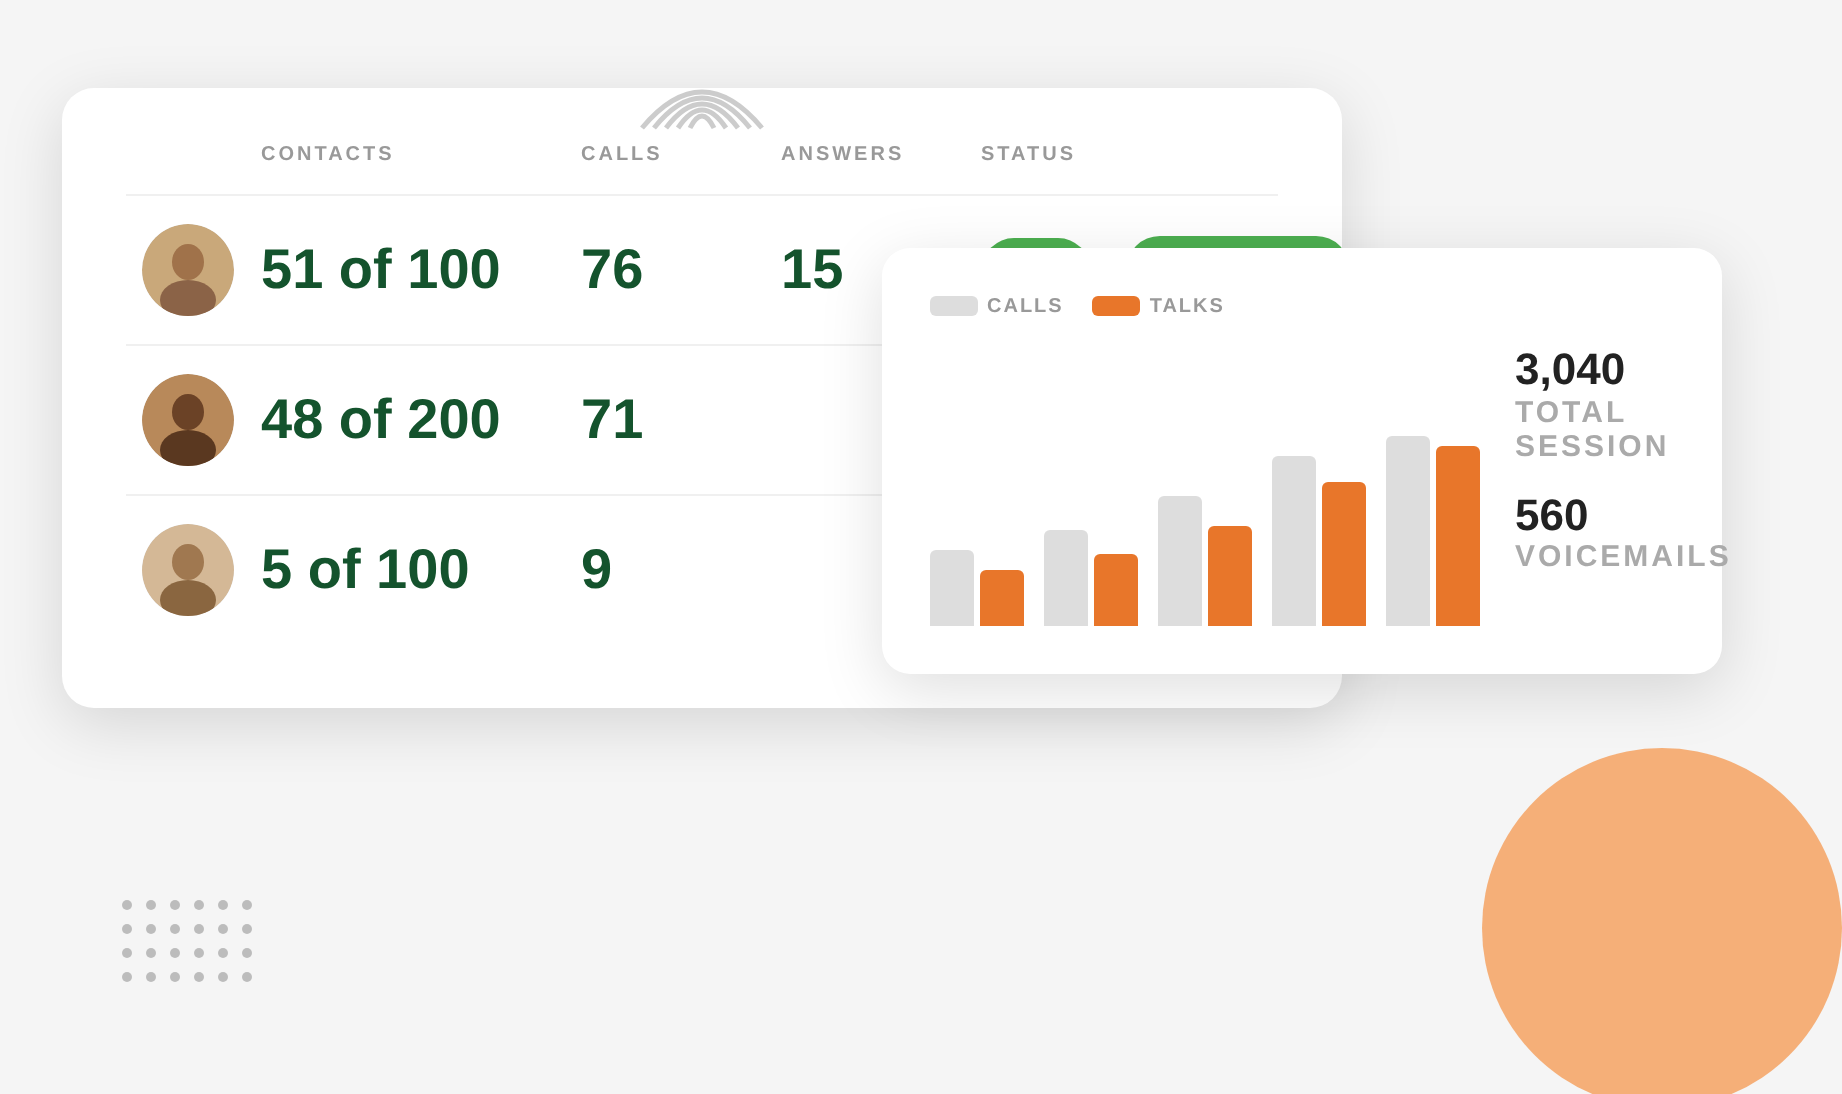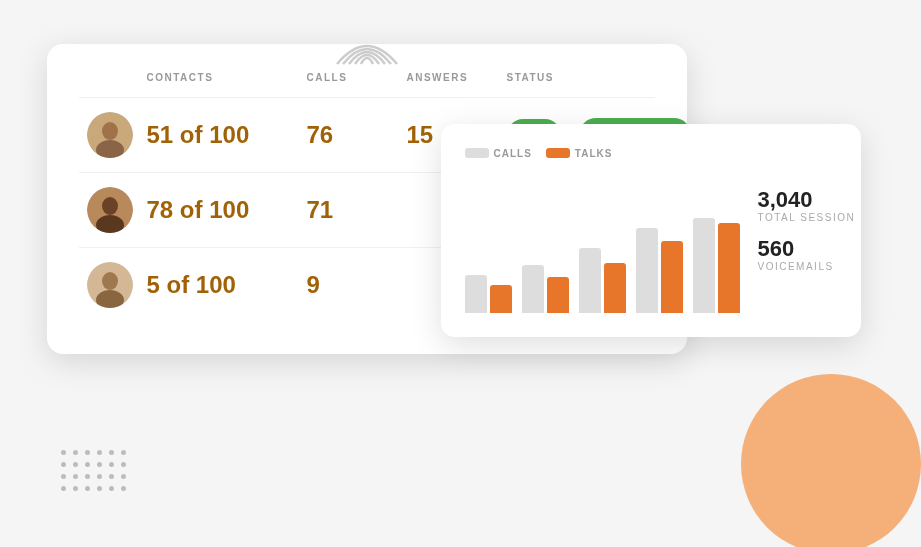--- a/index.html
+++ b/index.html
@@ -30,21 +30,21 @@
       height: 180px;
       background: #F4A261;
       border-radius: 50%;
       z-index: 0;
       opacity: 0.85;
     }
 
     
     .contacts-card {
       position: absolute;
-      left: 16px;
+      left: 0;
       top: 20px;
       width: 640px;
       background: #fff;
       border-radius: 16px;
       box-shadow: 0 8px 32px rgba(0,0,0,0.13);
       padding: 28px 32px 32px 32px;
       z-index: 2;
     }
 
     
@@ -96,23 +96,23 @@
       overflow: hidden;
       background: #ddd;
       display: flex;
       align-items: center;
       justify-content: center;
     }
 
     .avatar svg { width: 46px; height: 46px; }
 
     .cell-value {
-      font-size: 24px;
-      font-weight: 700;
-      color: #a16207;
+      font-size: 28px;
+      font-weight: 700;
+      color: #14532d;
     }
 
     .status-badge {
       display: inline-block;
       background: #4CAF50;
       color: #fff;
       font-size: 10px;
       font-weight: 700;
       letter-spacing: 1px;
       padding: 5px 12px;
@@ -229,22 +229,22 @@
     .stat-item {}
 
     .stat-number {
       font-size: 22px;
       font-weight: 700;
       color: #222;
       line-height: 1.1;
     }
 
     .stat-label {
-      font-size: 10px;
-      font-weight: 400;
+      font-size: 15px;
+      font-weight: 700;
       letter-spacing: 1.5px;
       color: #aaa;
       text-transform: uppercase;
     }
 
     
     .dots-deco {
       position: absolute;
       left: 30px;
       bottom: 30px;
@@ -332,21 +332,21 @@
     </div>
 
     <div class="table-row">
       <div class="avatar">
         <svg viewBox="0 0 46 46" xmlns="http://www.w3.org/2000/svg">
           <circle cx="23" cy="23" r="23" fill="#b8895a"></circle>
           <ellipse cx="23" cy="19" rx="8" ry="9" fill="#6B4226"></ellipse>
           <ellipse cx="23" cy="38" rx="14" ry="10" fill="#5a3820"></ellipse>
         </svg>
       </div>
-      <div class="cell-value">78 of 100</div>
+      <div class="cell-value">48 of 200</div>
       <div class="cell-value">71</div>
       <div class="cell-value"></div>
       <div class="status-cell"></div>
     </div>
 
     <div class="table-row">
       <div class="avatar">
         <svg viewBox="0 0 46 46" xmlns="http://www.w3.org/2000/svg">
           <circle cx="23" cy="23" r="23" fill="#d4b896"></circle>
           <ellipse cx="23" cy="19" rx="8" ry="9" fill="#a07850"></ellipse>

